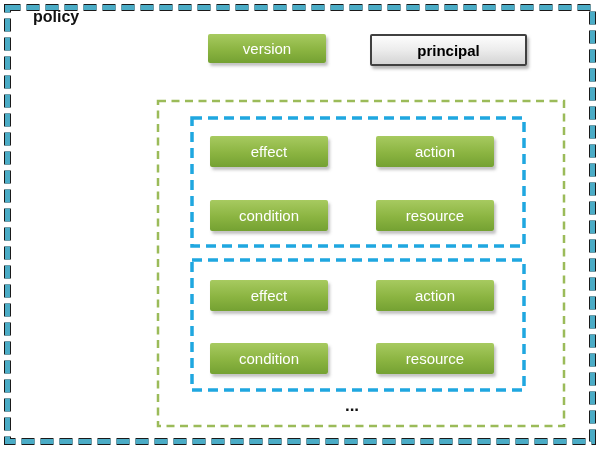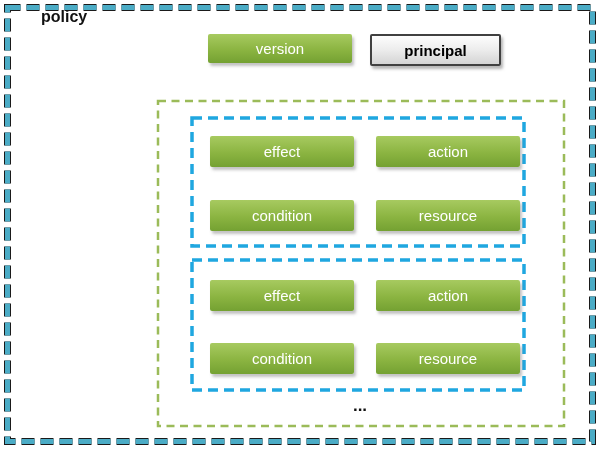--- a/index.html
+++ b/index.html
@@ -18,21 +18,20 @@
   .borders-svg {
     position: absolute;
     inset: 0;
     width: 600px;
     height: 449px;
   }
   .label {
     position: absolute;
     color: #111111;
     white-space: nowrap;
-    margin-left: 8px;
   }
   .policy-title {
     left: 33px;
     top: 8px;
     font-size: 16px;
     font-weight: bold;
   }
   .statement-label {
     left: 57px;
     top: 104px;
@@ -41,21 +40,21 @@
   .ellipsis-label {
     left: 338px;
     top: 396px;
     width: 28px;
     text-align: center;
     font-size: 17px;
     font-weight: bold;
   }
   .gbox {
     position: absolute;
-    width: 144px;
+    width: 118px;
     height: 31px;
     box-sizing: border-box;
     display: flex;
     align-items: center;
     justify-content: center;
     color: var(--text-on-green);
     font-size: 15px;
     border-radius: 2px;
     background: linear-gradient(180deg,
       var(--green-box-top) 0%,
@@ -65,21 +64,21 @@
   }
   .version-box {
     left: 208px;
     top: 34px;
     height: 29px;
   }
   .principal-box {
     position: absolute;
     left: 370px;
     top: 34px;
-    width: 131px;
+    width: 157px;
     height: 32px;
     box-sizing: border-box;
     display: flex;
     align-items: center;
     justify-content: center;
     font-size: 15px;
     font-weight: bold;
     color: var(--text-dark);
     border: 2px solid var(--principal-border);
     border-radius: 2px;

